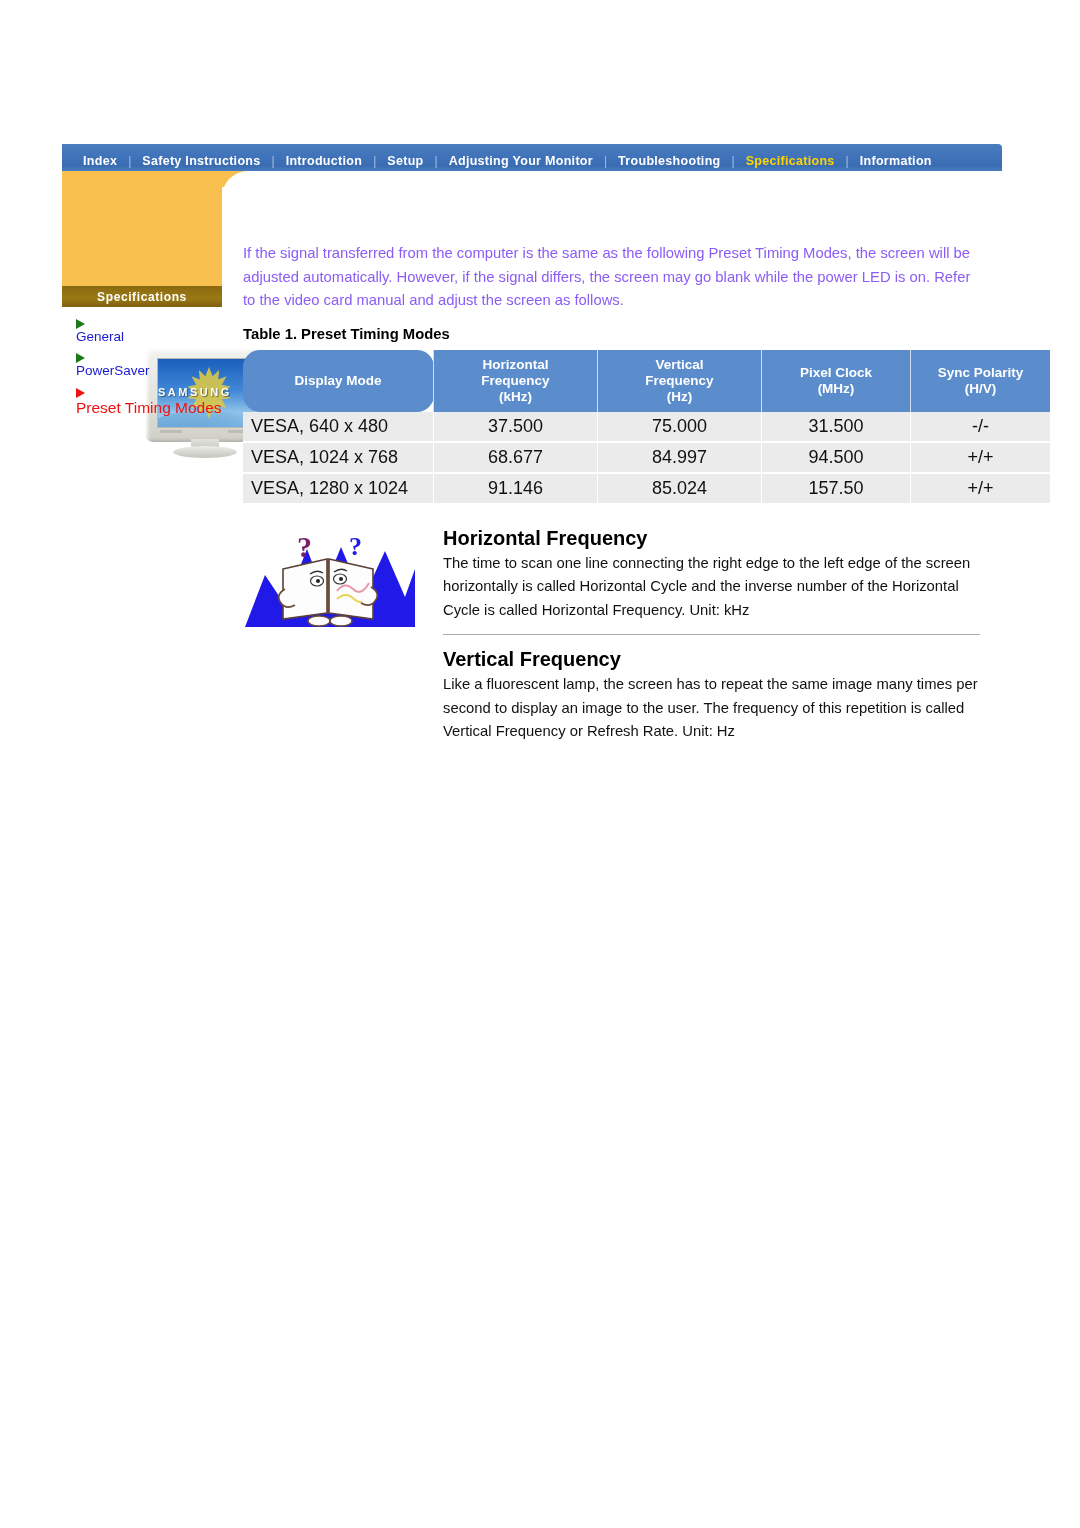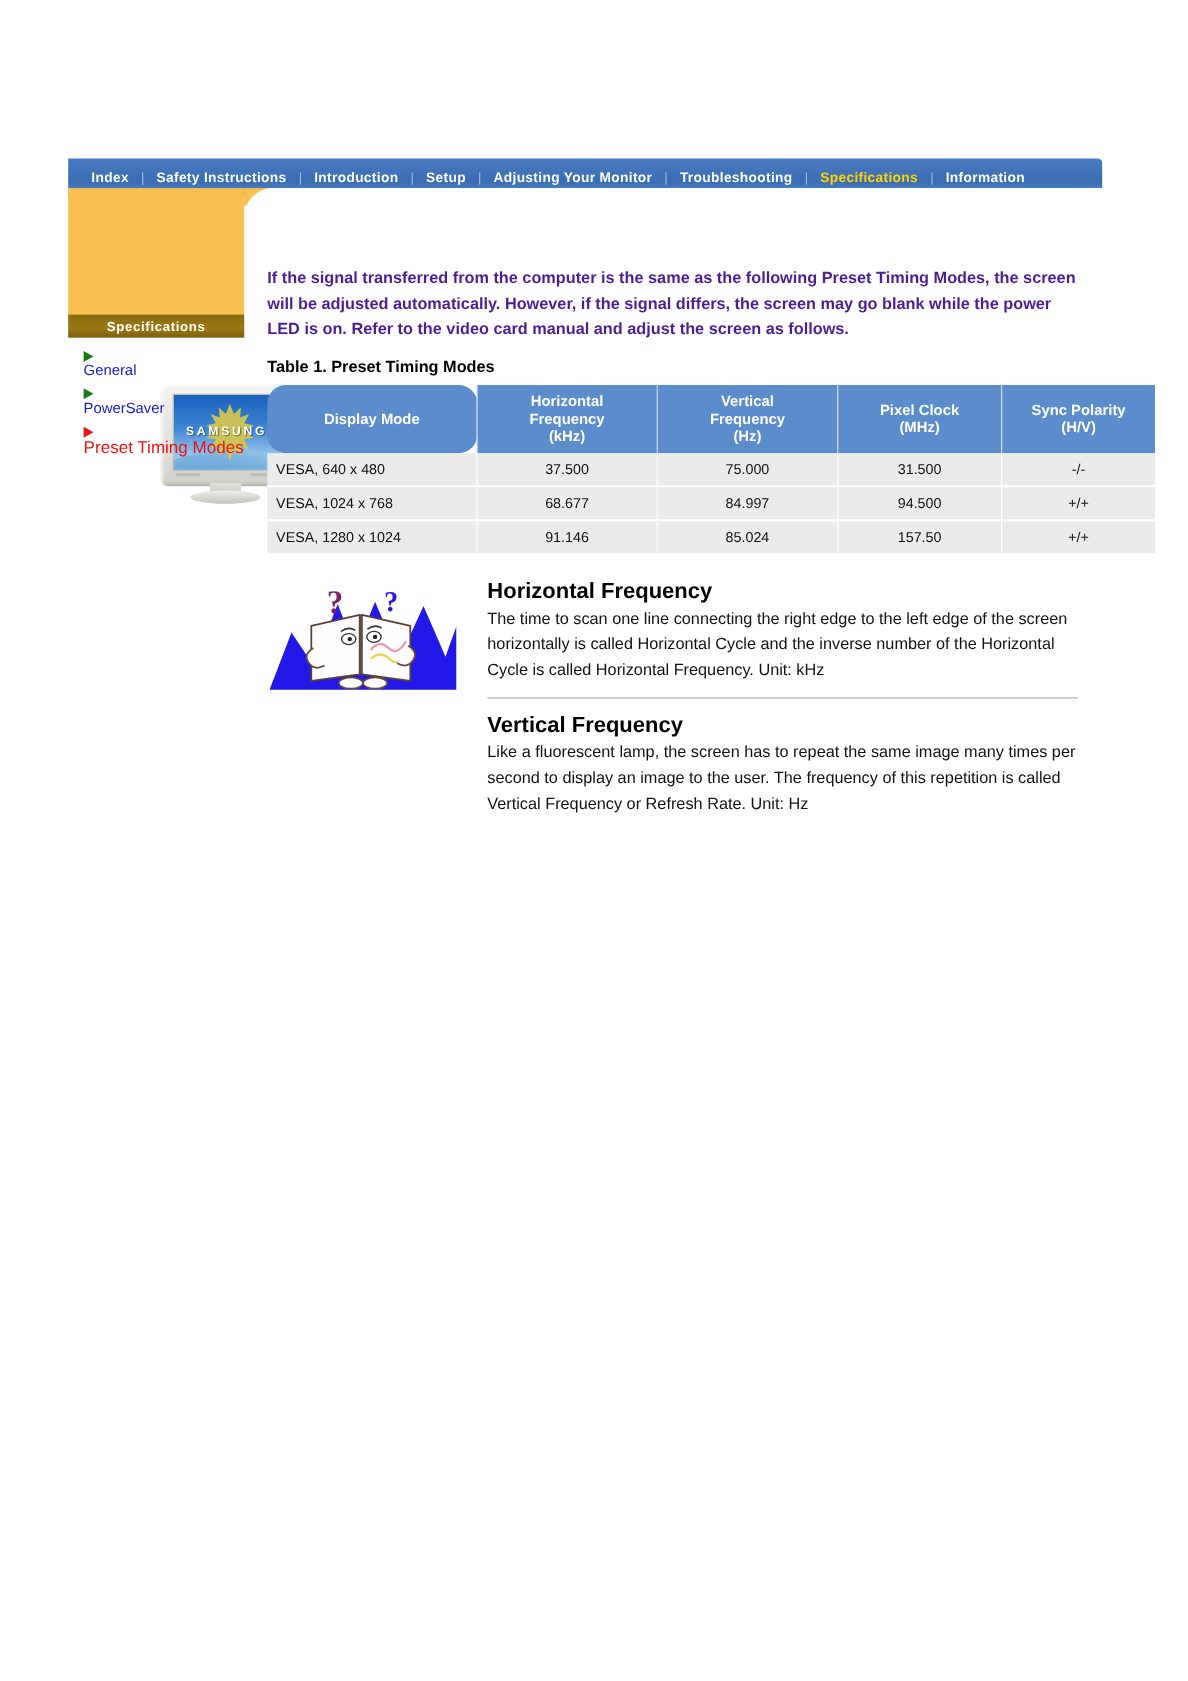--- a/index.html
+++ b/index.html
@@ -117,21 +117,20 @@
     left: 28px; top: 8px;
     width: 46px; height: 52px;
     background: #d9c84a;
     clip-path: polygon(50% 0%,58% 18%,72% 6%,70% 24%,88% 18%,78% 34%,97% 38%,80% 48%,97% 60%,78% 62%,88% 80%,70% 74%,72% 92%,58% 80%,50% 100%,42% 80%,28% 92%,30% 74%,12% 80%,22% 62%,3% 60%,20% 48%,3% 38%,22% 34%,12% 18%,30% 24%,28% 6%,42% 18%);
     opacity: .9;
   }
   .mon-text {
     position: absolute;
     left: 0; right: 0;
     top: 27px;
-    text-align: center;
     color: #ffffff;
     font-size: 11px;
     font-weight: bold;
     letter-spacing: 2.5px;
     text-shadow: 1px 1px 1px rgba(0,0,0,.45);
   }
   .mon-neck {
     position: absolute;
     left: 45px; top: 90px;
     width: 28px; height: 10px;
@@ -206,23 +205,22 @@
   
   #content {
     position: absolute;
     left: 243px;
     top: 242px;
     width: 737px;
   }
   #intro {
     font-size: 14.8px;
     line-height: 23.5px;
-    color: #4c1d95;
+    color: #8b5cf6;
     width: 737px;
-    font-weight: bold;
   }
   #table-title {
     font-size: 14.8px;
     font-weight: bold;
     color: #000000;
     margin-top: 13px;
     margin-bottom: 8px;
   }
 
   
@@ -240,21 +238,21 @@
     text-align: center;
     vertical-align: middle;
     height: 62px;
     border-right: 1px solid #cfdcee;
     padding: 0 4px;
   }
   table.ptm th:last-child { border-right: none; }
   table.ptm td {
     background: #ebebeb;
     color: #111111;
-    font-size: 13px;
+    font-size: 18px;
     height: 29px;
     text-align: center;
     vertical-align: middle;
     border-bottom: 2px solid #ffffff;
     border-right: 1px solid #ffffff;
     padding: 0 6px;
   }
   table.ptm td:last-child { border-right: none; }
   table.ptm td.mode { text-align: left; padding-left: 8px; }
   table.ptm tr:last-child td { border-bottom: none; }

